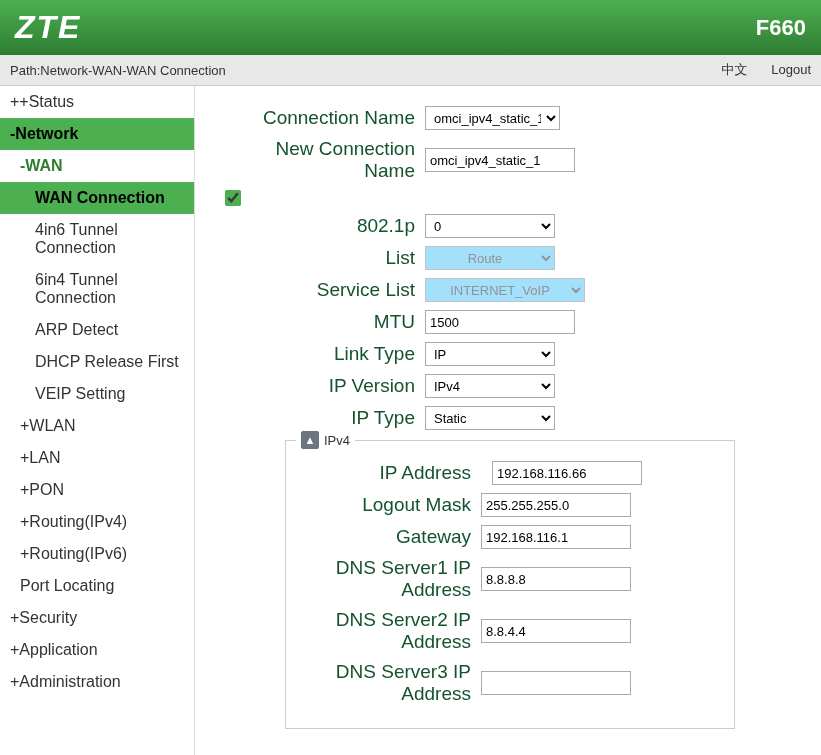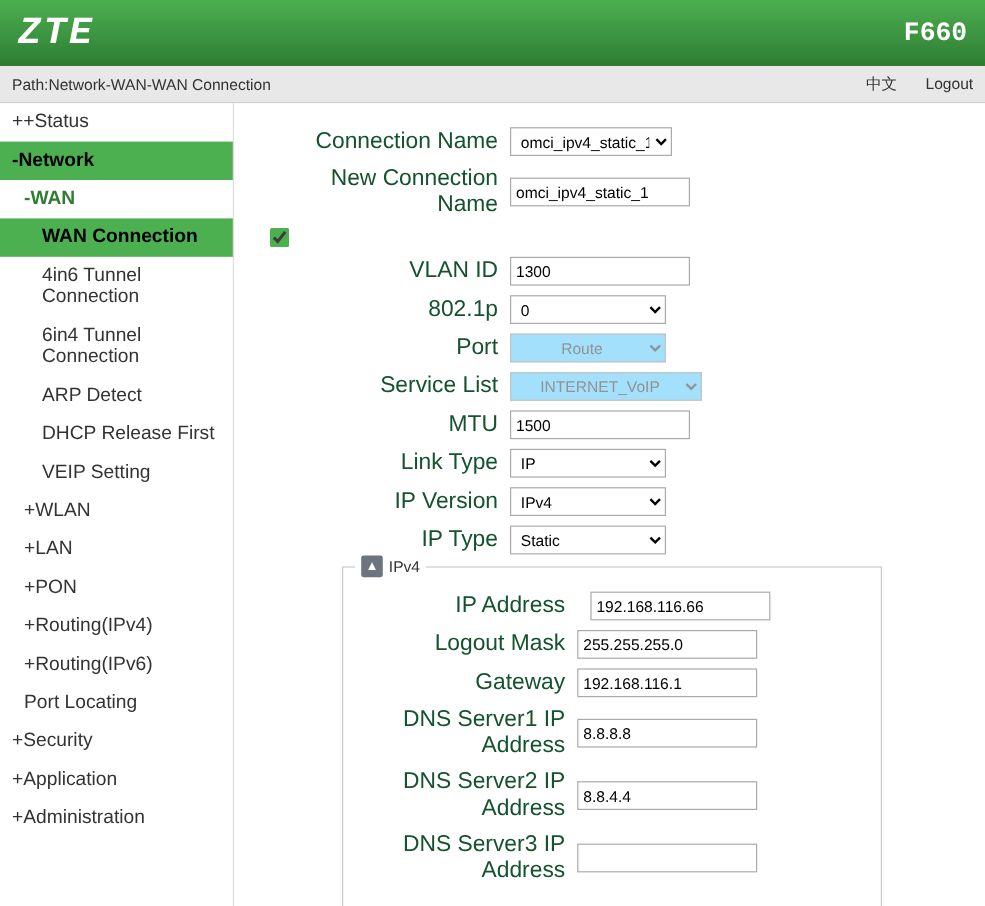--- a/index.html
+++ b/index.html
@@ -6,21 +6,20 @@
     body { font-family: Arial, sans-serif; font-size: 13px; background: #f0f0f0; width: 821px; min-height: 755px; }
 
     
     .header {
       background: linear-gradient(to bottom, #4caf50, #2e7d32);
       height: 55px;
       display: flex;
       align-items: center;
       justify-content: space-between;
       padding: 0 15px;
-      font-family: Liberation Mono, monospace;
     }
     .header-logo {
       color: white;
       font-size: 32px;
       font-weight: bold;
       font-style: italic;
       letter-spacing: 2px;
     }
     .header-model {
       color: white;
@@ -235,34 +234,30 @@
 
     <div class="form-row">
       <label class="form-label">New Connection Name</label>
       <input type="text" class="form-control" value="omci_ipv4_static_1" style="">
     </div>
 
     <div class="form-row">
       <input type="checkbox" checked="" style="">
     </div>
 
-    <div class="form-row">
-      <label class="form-label">VLAN ID</label>
-      <input type="text" class="form-control" value="1300" style="">
-    </div>
 
     <div class="form-row">
       <label class="form-label">802.1p</label>
       <select class="form-control select-medium">
         <option>0</option>
       </select>
     </div>
 
     <div class="form-row">
-      <label class="form-label">Port</label>
+      <label class="form-label">List</label>
       <select class="form-control select-medium" disabled="">
         <option>Route</option>
       </select>
     </div>
 
     <div class="form-row">
       <label class="form-label">Service List</label>
       <select class="form-control" style="width:160px;" disabled="">
         <option>INTERNET_VoIP</option>
       </select>

